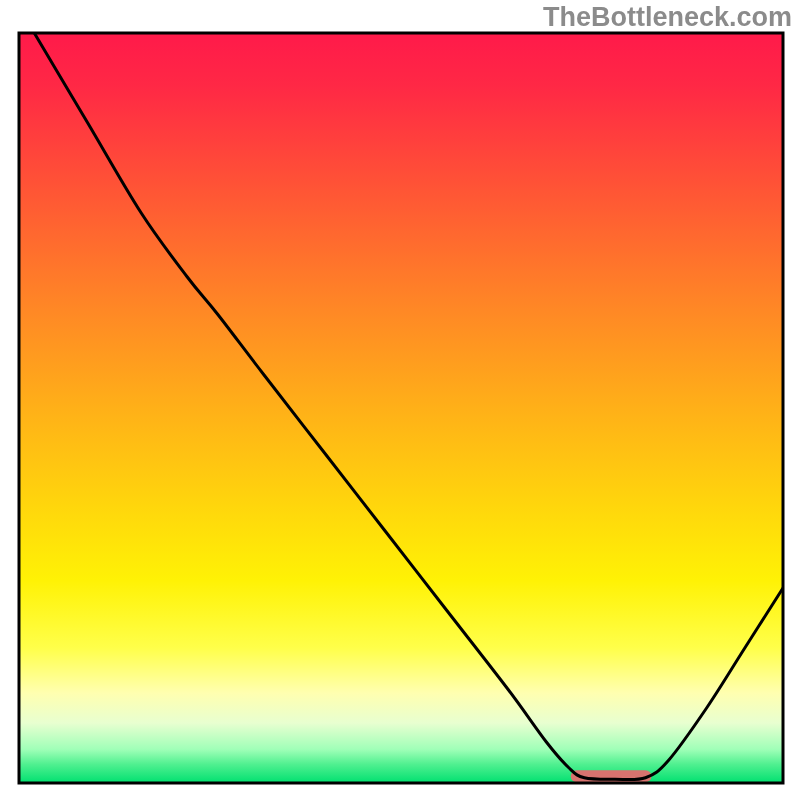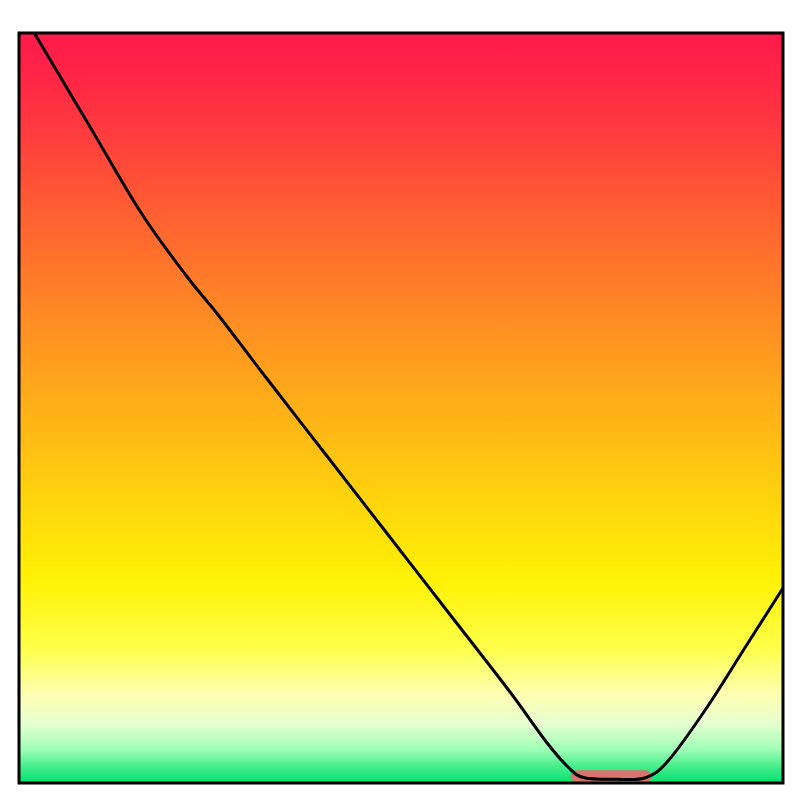--- a/index.html
+++ b/index.html
@@ -26,20 +26,21 @@
     z-index: 10;
   }
   svg {
     display: block;
   }
 </style>
 </head>
 <body>
 
 <div class="chart-container">
+  <div class="watermark">TheBottleneck.com</div>
   <svg id="chart-svg" width="800" height="800">
     <defs>
       <linearGradient id="bg-grad" x1="0" y1="0" x2="0" y2="1">
           <stop offset="0%" stop-color="#ff1a4a"></stop>
           <stop offset="7.000000000000001%" stop-color="#ff2845"></stop>
           <stop offset="20%" stop-color="#ff5236"></stop>
           <stop offset="35%" stop-color="#ff8227"></stop>
           <stop offset="50%" stop-color="#ffb018"></stop>
           <stop offset="63%" stop-color="#ffd60c"></stop>
           <stop offset="73%" stop-color="#fff205"></stop>

